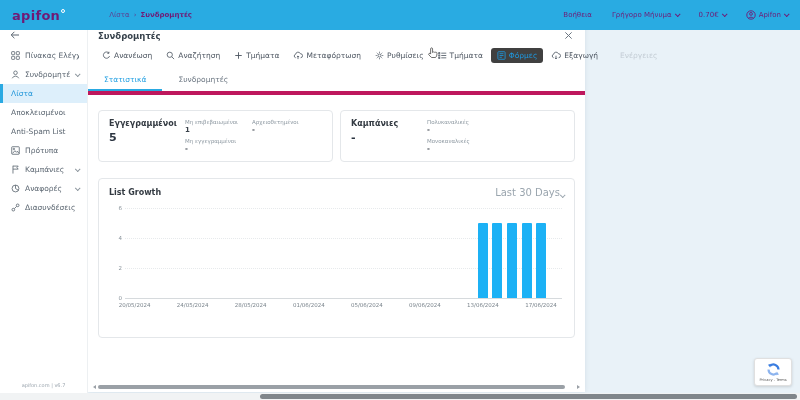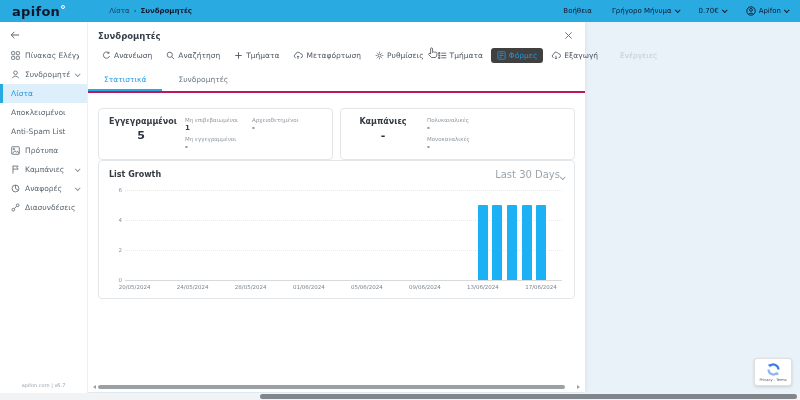--- a/index.html
+++ b/index.html
@@ -7,21 +7,21 @@
   body {
     position:relative; overflow:hidden;
     background:#e9f2f8;
     font-family:"DejaVu Sans","Liberation Sans",sans-serif;
     color:#37424c;
   }
   svg { display:block; }
   .ic { flex:none; }
 
   
-  .topbar{position:absolute;left:0;top:0;width:800px;height:22px;background:#29abe2;display:flex;align-items:center;color:#0f172a;z-index:5;}
+  .topbar{position:absolute;left:0;top:0;width:800px;height:30px;background:#29abe2;display:flex;align-items:center;color:#701a75;z-index:5;}
   .logo{margin-left:12px;font-size:13px;font-weight:bold;letter-spacing:.3px;display:flex;align-items:flex-start;line-height:1;}
   .logo-dot{width:4px;height:4px;border:1px solid #fff;border-radius:50%;margin-left:1px;margin-top:0px;}
   .crumbs{margin-left:44px;font-size:7px;display:flex;align-items:center;gap:4px;}
   .crumb-parent{opacity:.78;}
   .crumb-sep{opacity:.78;}
   .crumb-cur{font-weight:bold;}
   .top-right{margin-left:auto;margin-right:12px;display:flex;align-items:center;gap:20px;font-size:7px;}
   .top-item{display:flex;align-items:center;gap:3px;}
   .chev{width:4px;height:4px;border-right:1px solid currentColor;border-bottom:1px solid currentColor;transform:rotate(45deg) translateY(-1px);display:inline-block;flex:none;}
 
@@ -39,39 +39,39 @@
   
   .panel{position:absolute;left:88px;top:22px;width:497px;height:370px;background:#fff;box-shadow:0 0 5px rgba(40,60,80,.10);z-index:1;}
   .panel-head{display:flex;align-items:center;padding:7px 10px 3px;}
   .panel-title{font-size:8.5px;font-weight:bold;color:#37424c;}
   .close-btn{margin-left:auto;color:#6a7480;cursor:pointer;padding:2px;}
   .toolbar{display:flex;align-items:center;padding:3px 8px 6px;font-size:7.5px;color:#4c5560;gap:2px;}
   .tbtn{display:flex;align-items:center;gap:3px;padding:3px 6px;border-radius:3px;cursor:pointer;white-space:nowrap;}
   .tbtn.active{background:#404040;color:#1d9be4;}
   .tbtn.disabled{color:#c3ccd4;cursor:default;}
   .tsep{width:1px;height:10px;background:#e4e7ea;margin:0 3px;}
-  .tabs{display:flex;border-bottom:2px solid #be185d;font-size:7.5px;color:#6a7580;}
+  .tabs{display:flex;border-bottom:4px solid #be185d;font-size:7.5px;color:#6a7580;}
   .tab{padding:6px 16px 5px;cursor:pointer;border-bottom:2px solid transparent;}
   .tab.active{color:#219fe2;border-bottom-color:#29a9e2;}
   .content{padding:8px 10px 0;}
   .h1-row{display:flex;align-items:center;gap:8px;}
   .h1{font-size:14px;font-weight:bold;color:#2b3440;}
   .h1-row .chev{width:5px;height:5px;color:#6a7480;}
   .subtitle{font-size:6.5px;color:#9aa5ae;margin-top:2px;}
 
   .cards{display:flex;gap:7px;margin-top:7px;}
   .card{flex:1;border:1px solid #e4e7ea;border-radius:4px;padding:8px 10px;display:flex;gap:12px;min-height:48px;background:#fff;}
-  .card-main{width:64px;flex:none;text-align:center;}
+  .card-main{width:64px;flex:none;}
   .card-title{font-size:8px;font-weight:bold;color:#333a42;}
   .card-value{font-size:11px;font-weight:bold;color:#2b3440;margin-top:3px;}
   .card-stats{display:grid;grid-auto-flow:column;grid-template-rows:repeat(2,auto);column-gap:14px;row-gap:4px;align-content:start;}
   .stat-label{font-size:5.5px;color:#8d98a1;}
   .stat-value{font-size:7px;font-weight:bold;color:#3a424b;margin-top:1px;}
 
-  .chart-card{margin-top:0;border:1px solid #e4e7ea;border-radius:4px;padding:8px 10px 2px;background:#fff;}
+  .chart-card{margin-top:16px;border:1px solid #e4e7ea;border-radius:4px;padding:8px 10px 23px;background:#fff;}
   .chart-head{display:flex;align-items:center;}
   .chart-title{font-size:8px;font-weight:bold;color:#333a42;}
   .chart-range{margin-left:auto;font-size:10px;color:#9aa5ae;display:flex;align-items:flex-end;gap:0;cursor:pointer;}
   .plot-wrap{margin:10px 2px 2px 16px;position:relative;height:104px;}
   .plot{position:relative;height:104px;}
   .gridline{position:absolute;left:0;right:0;border-top:1px dotted #e7eaec;}
   .axisline{position:absolute;left:0;right:0;border-top:1px solid #d6dadd;}
   .ytick{position:absolute;left:-15px;width:12px;text-align:right;font-size:5.5px;color:#8a949c;}
   .xtick{position:absolute;font-size:5.5px;color:#7b858d;white-space:nowrap;transform:translateX(-50%);}
   .bar{position:absolute;width:10px;border-radius:1px 1px 0 0;}

